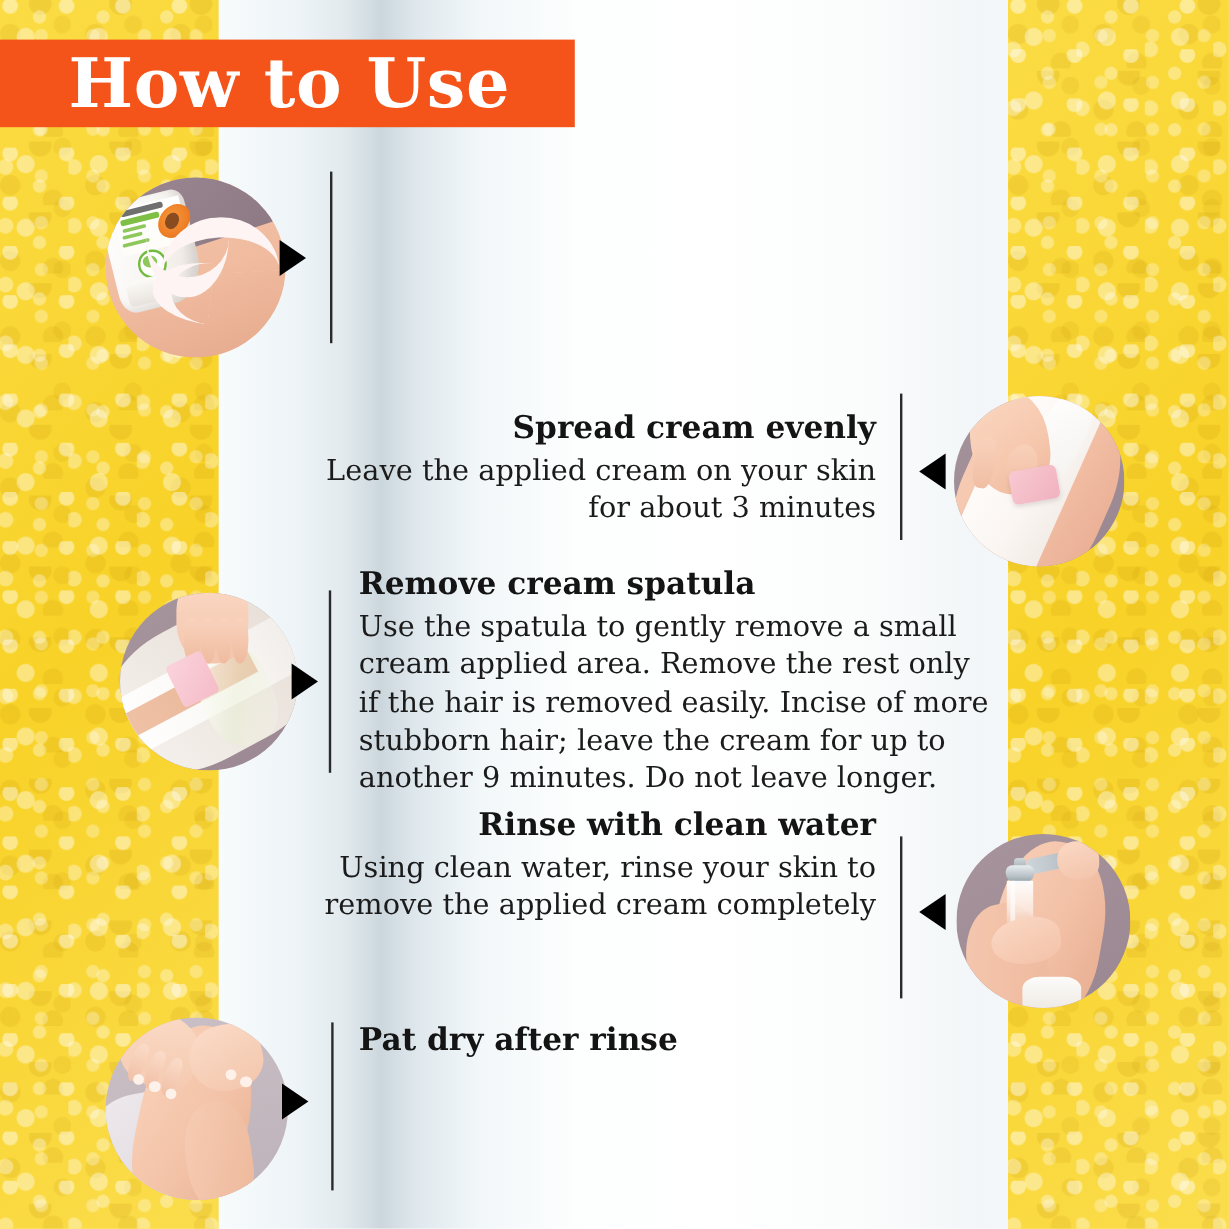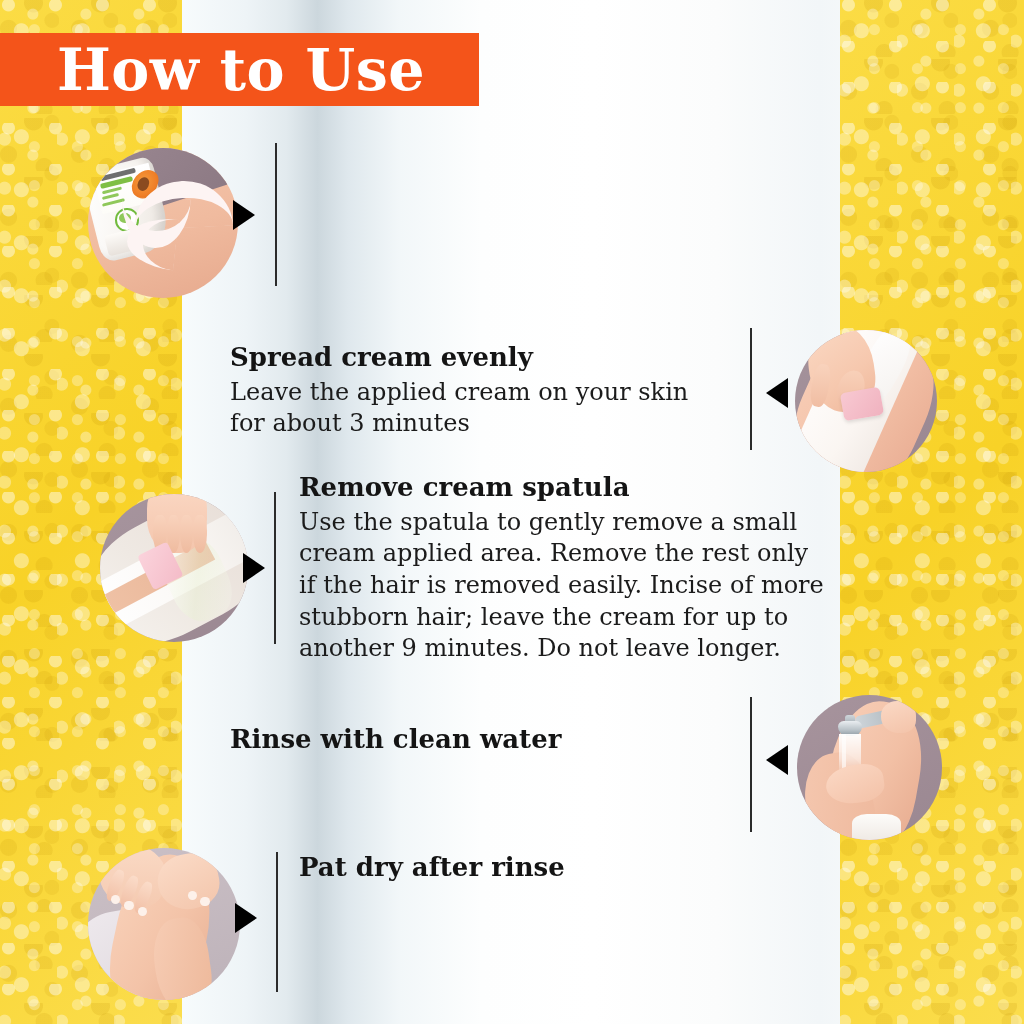--- a/index.html
+++ b/index.html
@@ -81,21 +81,21 @@
   .step-body{
     font-family:"DejaVu Serif", serif;
     font-weight:400;
     font-size:24px;
     color:#1b1b1b;
     line-height:1.32;
     margin:0;
     white-space:pre-line;
   }
   .text-left{text-align:left;}
-  .text-right{text-align:left;}
+  .text-right{text-align:right;}
 
   .divider{
     position:absolute;width:2px;background:#2b2b2b;
   }
 
   .arrow{
     position:absolute;width:0;height:0;
   }
   .arrow-right{
     border-top:15px solid transparent;
@@ -337,22 +337,24 @@
       <div class="c4-neck"></div>
       <div class="c4-head"></div>
       <div class="c4-water"></div>
       <div class="c4-water2"></div>
       <div class="c4-palm"></div>
       <div class="c4-towel"></div>
     </div>
   </div>
   <div class="arrow arrow-left" style="left:766px;top:745px;"></div>
   <div class="divider" style="left:750px;top:697px;height:135px;"></div>
-  <div class="step text-right" style="left:230px;top:724px;width:500px;">
+  <div class="step text-right" style="left:230px;top:673px;width:500px;">
     <p class="step-title">Rinse with clean water</p>
+    <p class="step-body">Using clean water, rinse your skin to
+remove the applied cream completely</p>
   </div>
 
   <div class="photo" style="left:88px;top:848px;width:152px;height:152px;">
     <div class="ph-inner">
       <div class="c5-bg"></div>
       <div class="c5-cloth"></div>
       <div class="c5-leg"></div>
       <div class="c5-calf"></div>
       <div class="c5-hand1"></div>
       <div class="c5-hand2"></div>

